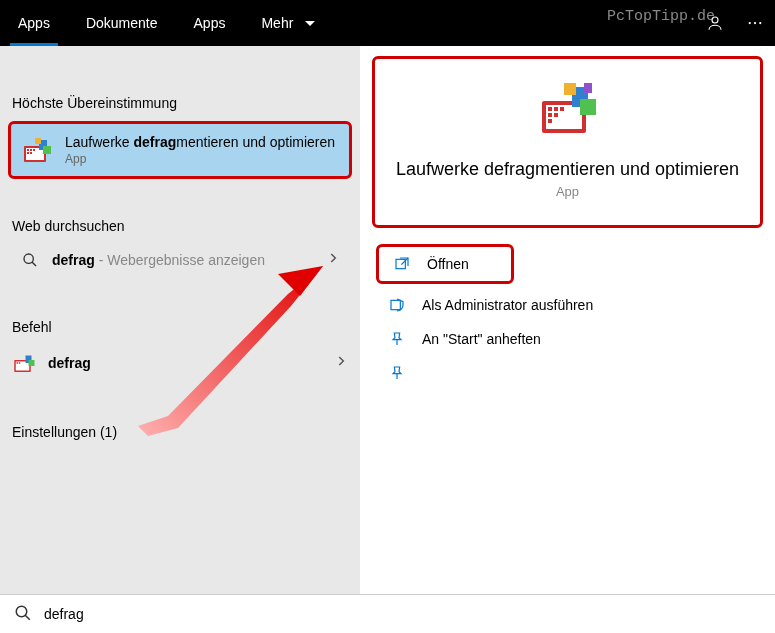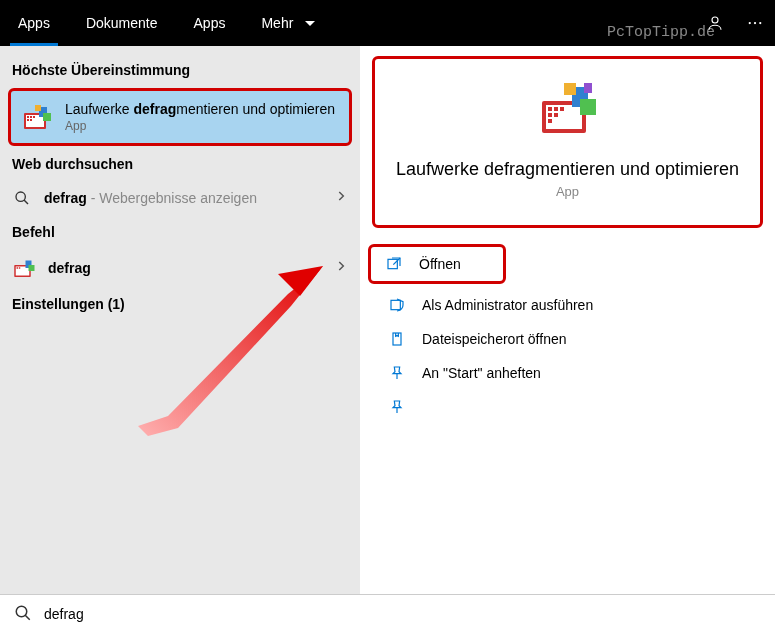--- a/index.html
+++ b/index.html
@@ -5,56 +5,56 @@
     * { margin: 0; padding: 0; box-sizing: border-box; }
     body { font-family: "Segoe UI", sans-serif; font-size: 14px; background: #fff; width: 775px; height: 633px; overflow: hidden; position: relative; }
     
     .header { background: #000; color: #fff; height: 46px; display: flex; align-items: center; padding: 0 0 0 0; position: relative; }
     .tabs { display: flex; height: 100%; }
     .tab { padding: 0 18px; display: flex; align-items: center; cursor: pointer; font-size: 14px; position: relative; }
     .tab.active { }
     .tab.active::after { content: ""; position: absolute; bottom: 0; left: 10px; right: 10px; height: 3px; background: #0078d4; }
     .tab-more { display: flex; align-items: center; gap: 12px; }
     .chevron-down { width: 0; height: 0; border-left: 5px solid transparent; border-right: 5px solid transparent; border-top: 5px solid #fff; }
-    .watermark { position: absolute; right: 60px; top: 24px; color: #888; font-family: "Courier New", monospace; font-size: 15px; }
+    .watermark { position: absolute; right: 60px; top: 8px; color: #888; font-family: "Courier New", monospace; font-size: 15px; }
     .header-right { position: absolute; right: 0; top: 0; height: 100%; display: flex; align-items: center; }
     .header-icon { width: 40px; height: 100%; display: flex; align-items: center; justify-content: center; color: #fff; font-size: 16px; }
     
     .content { display: flex; height: 548px; }
     .left-panel { width: 360px; background: #e8e8e8; padding: 10px 0 0 0; position: relative; }
     .right-panel { flex: 1; background: #fff; padding: 10px 0 0 0; position: relative; }
     
-    .section-header { font-weight: 700; font-size: 14px; padding: 6px 12px; color: #000; }
+    .section-header { font-weight: 400; font-size: 14px; padding: 6px 12px; color: #000; margin-top: 33px; }
     
     .result-item { display: flex; align-items: center; padding: 10px 10px; margin: 4px 8px; cursor: pointer; position: relative; }
     .result-item.selected { background: #a8d4f0; }
     .result-icon { width: 32px; height: 32px; margin-right: 12px; flex-shrink: 0; display: flex; align-items: center; justify-content: center; }
     .result-text { flex: 1; }
     .result-title { font-size: 14px; color: #000; }
     .result-sub { font-size: 12px; color: #666; margin-top: 2px; }
     .result-chevron { color: #555; font-size: 16px; }
     
     .highlight-box { border: 3px solid #d00000; border-radius: 6px; }
     
-    .web-item { display: flex; align-items: center; padding: 10px 12px; cursor: pointer; }
+    .web-item { display: flex; align-items: center; padding: 10px 20px; cursor: pointer; }
     .web-icon { width: 20px; height: 20px; margin-right: 12px; display: flex; align-items: center; justify-content: center; }
     .web-text { flex: 1; font-size: 14px; }
     .web-sub { color: #888; }
     
     .cmd-item { display: flex; align-items: center; padding: 10px 12px; cursor: pointer; }
     .cmd-icon { width: 24px; height: 24px; margin-right: 12px; }
     
     .detail-card { margin: 0 12px; border: 3px solid #d00000; border-radius: 6px; padding: 18px 20px 26px; text-align: center; }
     .detail-icon { margin: 0 auto 18px; width: 64px; height: 64px; }
     .detail-title { font-size: 18px; color: #000; }
     .detail-sub { font-size: 13px; color: #888; margin-top: 4px; }
     
     .action-list { padding: 16px 0 0 0; }
     .action-item { display: flex; align-items: center; padding: 8px 28px; cursor: pointer; font-size: 14px; gap: 16px; }
-    .action-item.highlighted { border: 3px solid #d00000; border-radius: 6px; margin: 0 8px; margin-bottom: 4px; width: 138px; padding: 8px 14px; }
+    .action-item.highlighted { border: 3px solid #d00000; border-radius: 6px; margin: 0 16px; margin-bottom: 4px; width: 138px; padding: 8px 14px; }
     .action-icon { width: 18px; height: 18px; display: flex; align-items: center; justify-content: center; color: #0078d4; }
     
     .search-bar { position: absolute; bottom: 0; left: 0; right: 0; height: 39px; background: #fff; border-top: 1px solid #ccc; display: flex; align-items: center; padding: 0 14px; gap: 12px; }
     .search-icon-bar { color: #333; }
     .search-input { border: none; outline: none; font-size: 14px; flex: 1; }
     
     .arrow-annotation { position: absolute; left: 128px; top: 210px; pointer-events: none; z-index: 5; }
     
     .bold-part { font-weight: 700; }
     
@@ -214,29 +214,20 @@
           <svg width="16" height="16" viewBox="0 0 24 24" fill="none" stroke="#0078d4" stroke-width="1.8">
               <rect x="3" y="5" width="14" height="14"></rect>
               <path d="M12 3l9 4v5c0 5-4 8-9 9"></path>
             </svg>
         </div>
         <span>Als Administrator ausführen</span>
       </div>
       <div class="action-item">
         <div class="action-icon">
           <svg width="16" height="16" viewBox="0 0 24 24" fill="none" stroke="#0078d4" stroke-width="1.8">
-              <rect x="6" y="3" width="12" height="18"></rect>
-              <path d="M10 3v5l2-1 2 1V3"></path>
-            </svg>
-        </div>
-        <span>Dateispeicherort öffnen</span>
-      </div>
-      <div class="action-item">
-        <div class="action-icon">
-          <svg width="16" height="16" viewBox="0 0 24 24" fill="none" stroke="#0078d4" stroke-width="1.8">
               <path d="M8 3h8l-1 7 3 3H6l3-3z"></path>
               <line x1="12" y1="13" x2="12" y2="21"></line>
             </svg>
         </div>
         <span>An "Start" anheften</span>
       </div>
       <div class="action-item">
         <div class="action-icon">
           <svg width="16" height="16" viewBox="0 0 24 24" fill="none" stroke="#0078d4" stroke-width="1.8">
               <path d="M8 3h8l-1 7 3 3H6l3-3z"></path>

